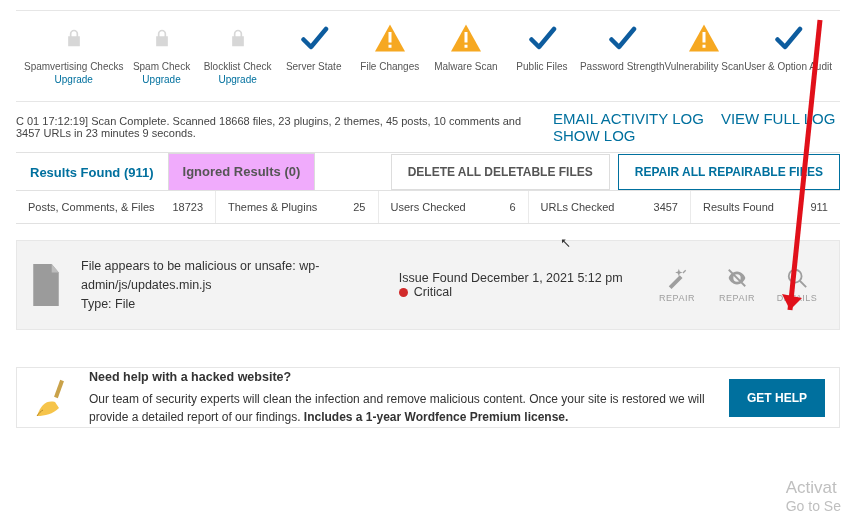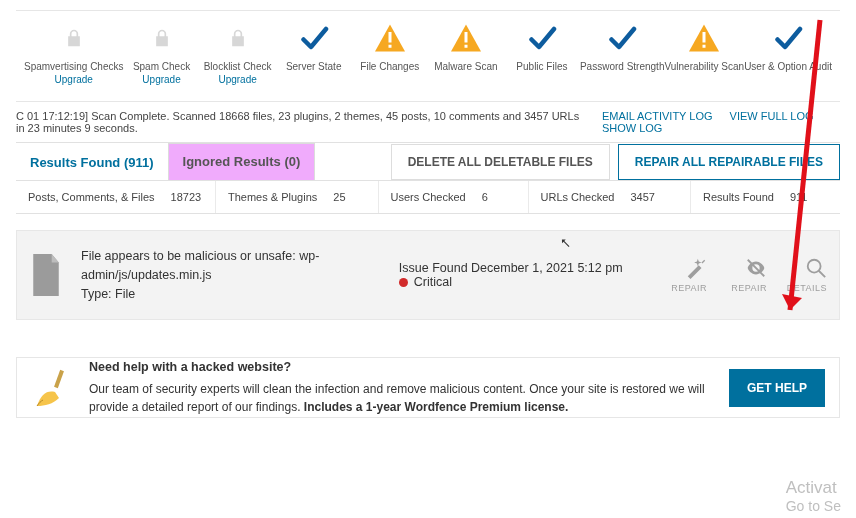--- a/index.html
+++ b/index.html
@@ -9,43 +9,43 @@
   .steps{display:flex;align-items:flex-start;justify-content:space-between;padding:10px 8px 16px 8px;border-top:1px solid #e6e6e6;border-bottom:1px solid #e6e6e6;}
   .step{display:flex;flex-direction:column;align-items:center;text-align:center;font-size:10px;color:#555;position:relative;flex:1;}
   .step .icon{height:34px;display:flex;align-items:center;justify-content:center;margin-bottom:6px;}
   .step .label{white-space:nowrap;}
   .step .upgrade{color:#00709e;font-size:10px;margin-top:2px;}
   svg.lock{width:20px;height:24px;fill:#d7d7d7;}
   svg.check{width:30px;height:30px;fill:none;stroke:#0d5c9e;stroke-width:6;stroke-linecap:round;stroke-linejoin:round;}
   svg.warn{width:30px;height:28px;}
   
   .logbar{display:flex;align-items:center;justify-content:space-between;font-size:11px;color:#444;padding:8px 0 8px 0;}
-  .loglinks a{color:#00709e;text-decoration:none;margin-left:14px;font-size:11px;}
+  .loglinks a{color:#00709e;text-decoration:none;margin-left:14px;font-size:15px;}
   
   .tabrow{display:flex;align-items:stretch;border-top:1px solid #e1e1e1;}
   .tab{padding:10px 14px;font-size:13px;font-weight:bold;cursor:pointer;}
   .tab.active{color:#00709e;background:#fff;border-top:2px solid #fff;}
   .tab.inactive{background:#f0abfc;color:#555;border:1px solid #dcdcdc;border-bottom:none;}
   .tabrow .spacer{flex:1;}
   .actbtn{padding:10px 16px;font-size:12px;font-weight:bold;color:#555;border:1px solid #ddd;background:#fff;cursor:pointer;margin-left:8px;align-self:center;}
   .actbtn.primary{color:#00709e;border:1px solid #00709e;}
   .cursor{position:absolute;left:561px;top:235px;font-size:14px;color:#333;}
   
   .stats{display:flex;align-items:center;border-top:1px solid #e1e1e1;border-bottom:1px solid #e1e1e1;font-size:11px;color:#444;}
-  .stat{display:flex;align-items:center;justify-content:flex-start;padding:10px 12px;border-right:1px solid #eaeaea;}
+  .stat{display:flex;align-items:center;justify-content:space-between;padding:10px 12px;border-right:1px solid #eaeaea;}
   .stat:last-child{border-right:none;}
   .stat .val{margin-left:16px;}
   
   .issue{display:flex;align-items:center;background:#f3f3f3;padding:16px 12px;margin-top:16px;border:1px solid #e7e7e7;}
   .issue .fileicon{width:34px;margin-right:18px;}
   svg.fileicon{fill:#9b9b9b;}
   .issue .desc{flex:1.2;font-size:12.5px;color:#333;line-height:1.5;}
   .issue .found{flex:1;font-size:12.5px;color:#333;padding-left:20px;}
   .dot-critical{display:inline-block;width:9px;height:9px;background:#d12a2a;border-radius:50%;margin-right:6px;vertical-align:middle;}
-  .issue .iconbtn{display:flex;flex-direction:column;align-items:flex-end;justify-content:center;width:60px;color:#9e9e9e;font-size:9px;letter-spacing:.5px;cursor:pointer;}
+  .issue .iconbtn{display:flex;flex-direction:column;align-items:center;justify-content:center;width:60px;color:#9e9e9e;font-size:9px;letter-spacing:.5px;cursor:pointer;}
   .issue .iconbtn svg{width:22px;height:22px;fill:#9e9e9e;margin-bottom:4px;}
   
   .help{display:flex;align-items:center;border:1px solid #e6e6e6;padding:0 14px;margin-top:37px;}
   .help .broom{width:40px;margin-right:18px;}
   .help .text{flex:1;font-size:12px;line-height:1.55;color:#333;}
   .help .text b{font-weight:bold;}
   .help .title{font-weight:bold;font-size:12.5px;margin-bottom:2px;}
   .gethelp{background:#00709e;color:#fff;border:none;padding:12px 18px;font-size:12px;font-weight:bold;cursor:pointer;margin-left:18px;}
   
   .arrow{position:absolute;left:768px;top:14px;pointer-events:none;}

